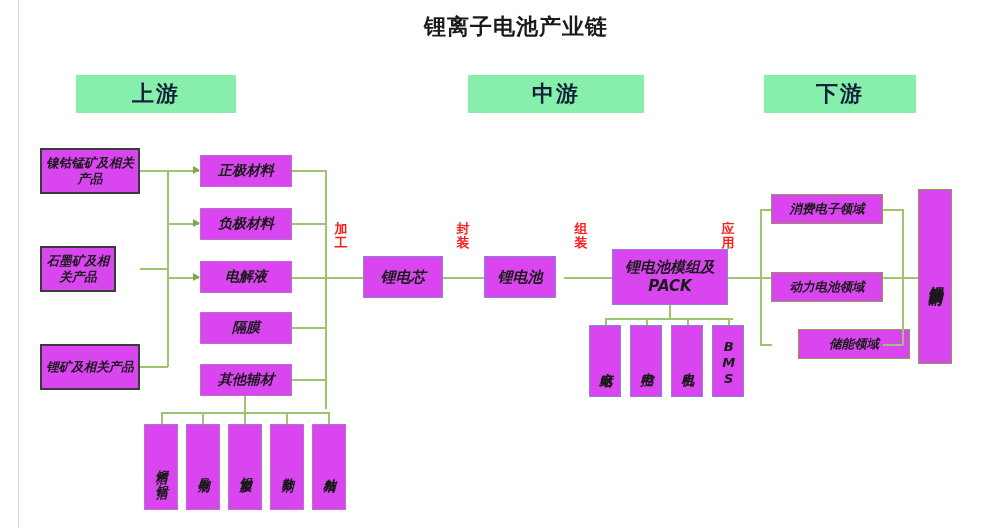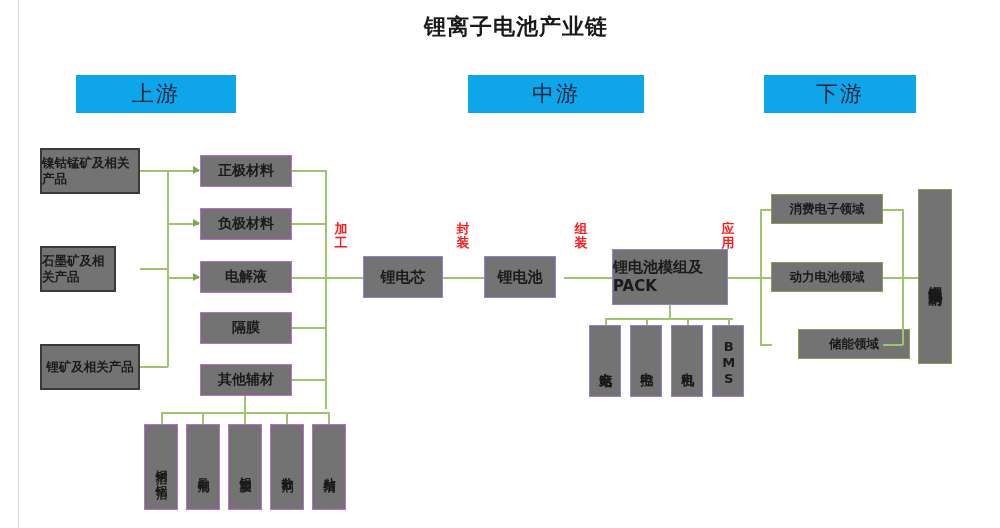--- a/index.html
+++ b/index.html
@@ -19,35 +19,36 @@
 
   .title{
     position:absolute;left:0;right:0;top:12px;
     text-align:center;
     font-size:22px;font-weight:bold;color:#1a1a1a;
     letter-spacing:1px;
   }
 
   .stage-header{
     position:absolute;
-    background:#0ea5e9;
+    background:#86efac;
     color:#14213a;
-    font-size:22px;font-weight:normal;
+    font-size:22px;font-weight:bold;
     display:flex;align-items:center;justify-content:center;
     letter-spacing:2px;
   }
 
   .box{
     position:absolute;
     box-sizing:border-box;
-    background:#737373;
+    background:#d946ef;
     display:flex;align-items:center;justify-content:center;
-    text-align:left;
+    text-align:center;
     line-height:1.25;
     color:#1a1a1a;
+    font-style:italic;
   }
   .box.black{border:2px solid #3a3a3a;font-size:12.5px;font-weight:bold;}
   .box.purple{border:1.6px solid #bb6ecb;font-size:14px;font-weight:bold;}
   .box.violet{border:1.6px solid #8b83d6;font-size:15px;font-weight:bold;}
   .box.olive{border:1.4px solid #8f9b4a;font-size:12.5px;font-weight:bold;}
 
   .box.vert{
     writing-mode:vertical-rl;
     text-orientation:upright;
     letter-spacing:1px;
@@ -163,21 +164,21 @@
 
   <div class="ln h" style="left:712px;top:277px;width:48px;"></div>
   <div class="redlabel" style="left:705px;top:222px;">应用</div>
 
   <div class="ln v" style="left:744px;top:209px;height:136px;"></div>
   <div class="ln h" style="left:744px;top:209px;width:12px;"></div>
   <div class="ln h" style="left:744px;top:277px;width:12px;"></div>
   <div class="ln h" style="left:744px;top:344px;width:12px;"></div>
 
   <div class="box olive" style="left:755px;top:194px;width:112px;height:30px;">消费电子领域</div>
-  <div class="box olive" style="left:755px;top:262px;width:112px;height:30px;">动力电池领域</div>
+  <div class="box olive" style="left:755px;top:272px;width:112px;height:30px;">动力电池领域</div>
   <div class="box olive" style="left:782px;top:329px;width:112px;height:30px;">储能领域</div>
 
   <div class="ln h" style="left:867px;top:209px;width:20px;"></div>
   <div class="ln h" style="left:867px;top:277px;width:35px;"></div>
   <div class="ln h" style="left:867px;top:344px;width:20px;"></div>
   <div class="ln v" style="left:886px;top:209px;height:136px;"></div>
 
   <div class="box olive vert" style="left:902px;top:189px;width:34px;height:175px;font-size:14px;">锂电池回收利用</div>
 
 </div>

